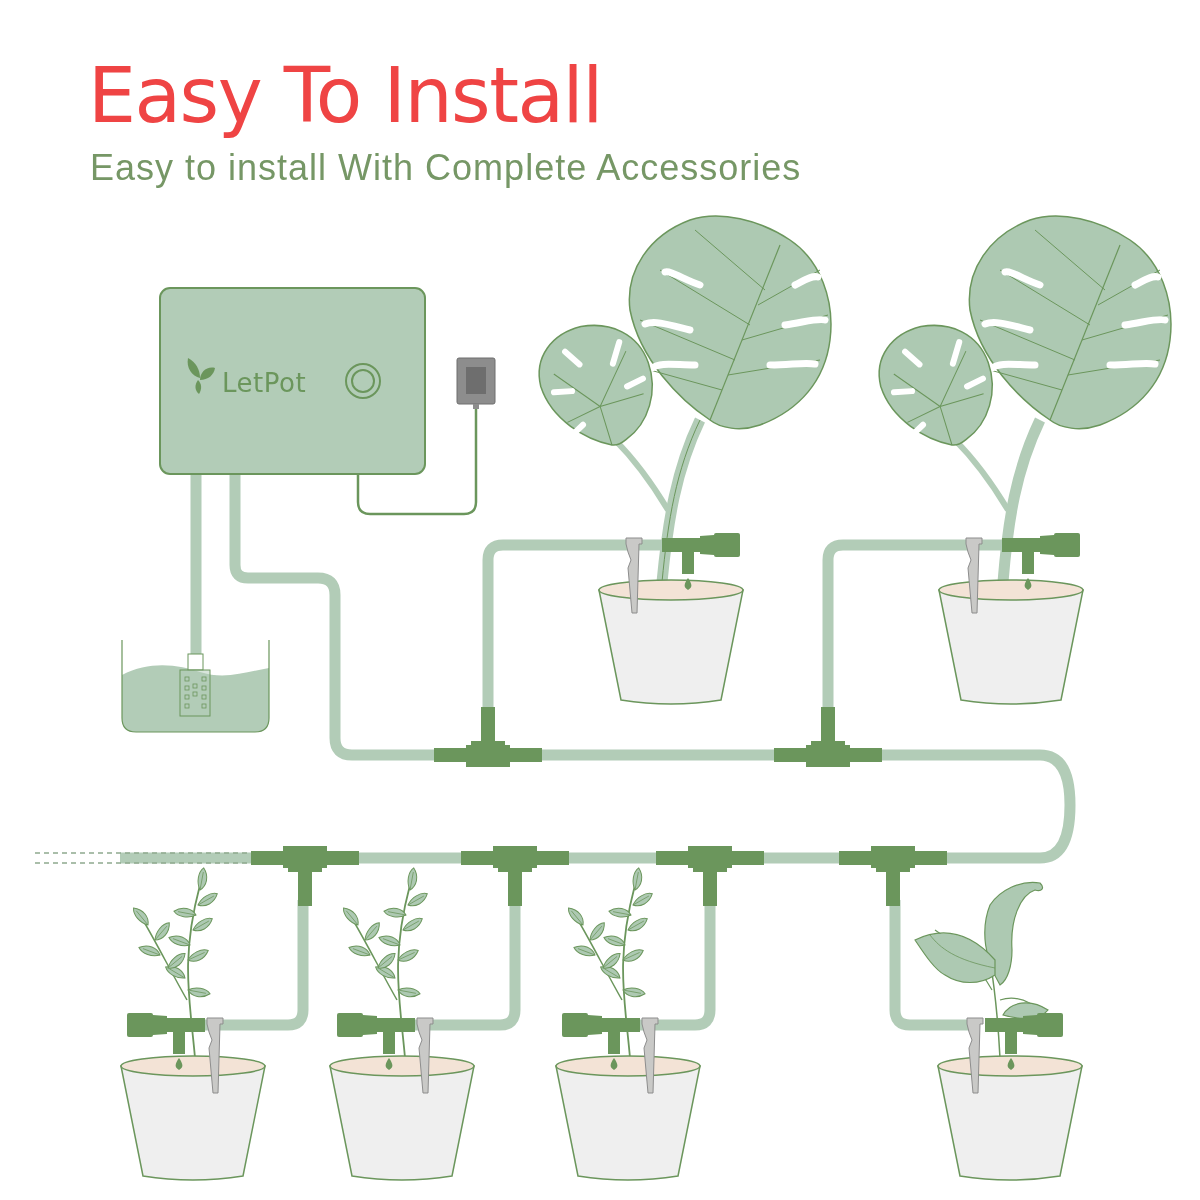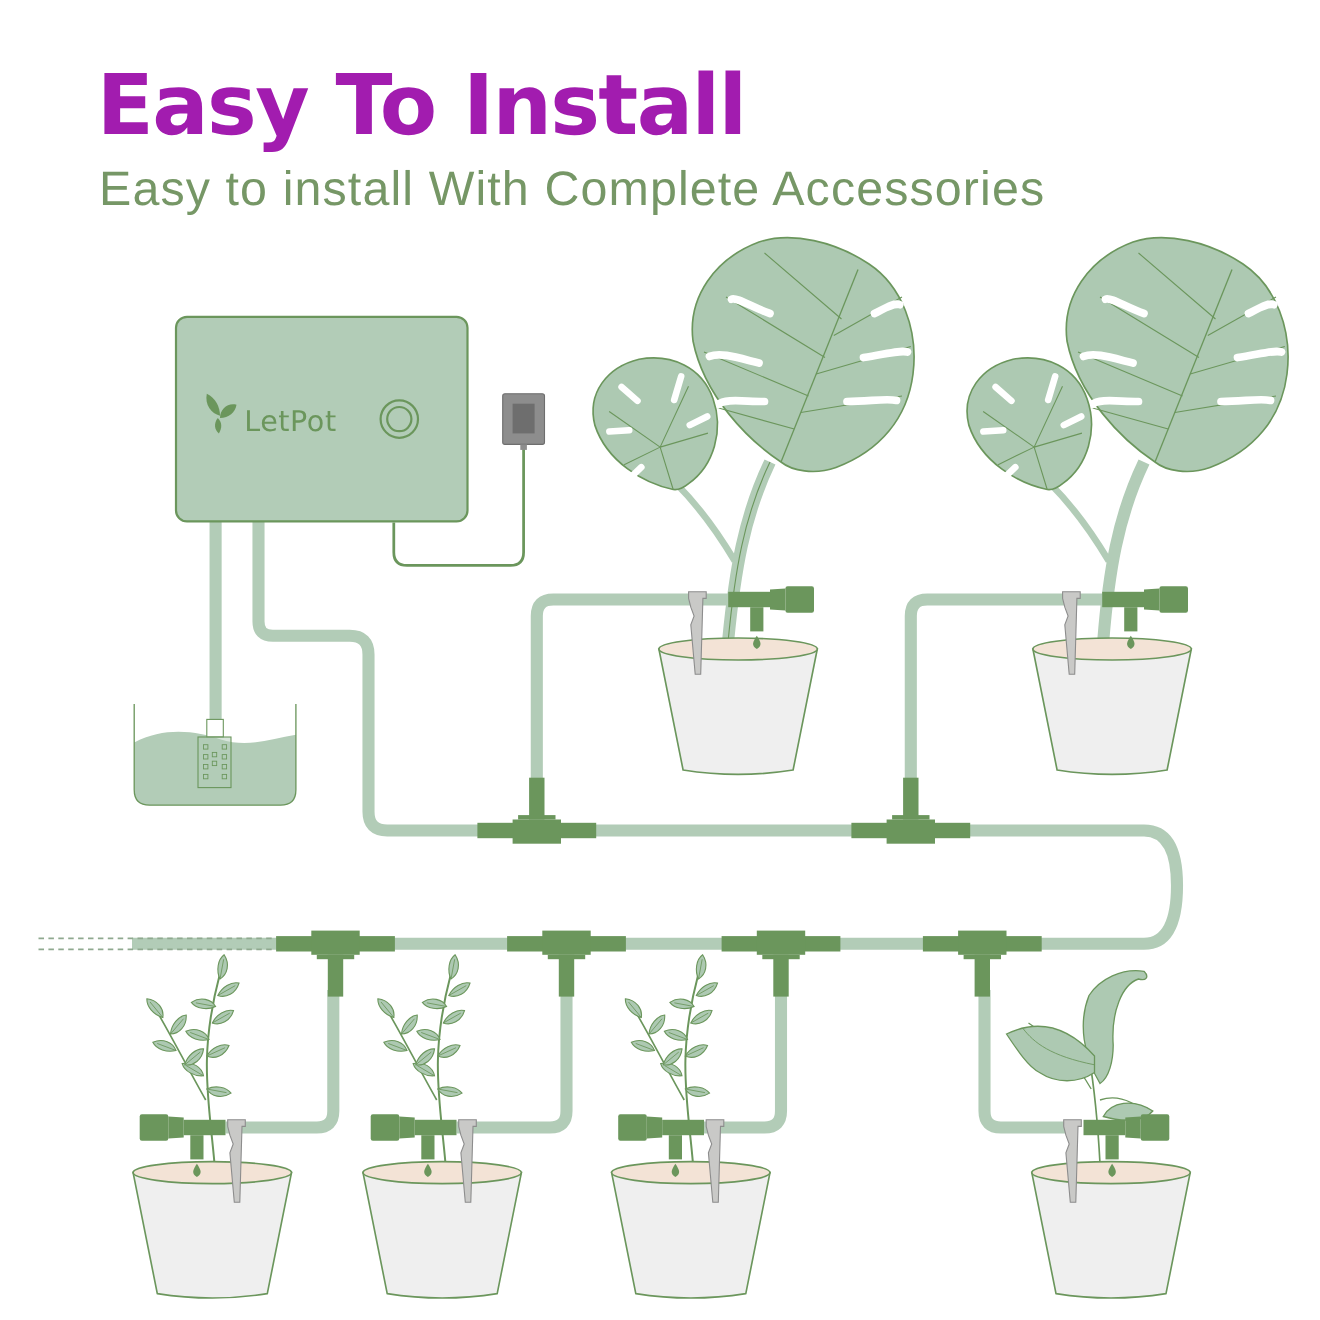--- a/index.html
+++ b/index.html
@@ -1,26 +1,26 @@
 <!DOCTYPE html>
 <html><head>
   <meta charset="utf-8">
   <style>
     html, body { margin: 0; padding: 0; background: #ffffff; }
     body { width: 1200px; height: 1200px; position: relative; overflow: hidden; font-family: "Liberation Sans", "DejaVu Sans", sans-serif; }
     .title {
       position: absolute; left: 88px; top: 58px;
       font-family: "DejaVu Sans", "Liberation Sans", sans-serif;
-      font-weight: 700; font-size: 76px; letter-spacing: -1.5px;
-      color: #a21caf; margin: 0; line-height: 1;
+      font-weight: 400; font-size: 76px; letter-spacing: -1.5px;
+      color: #ef4444; margin: 0; line-height: 1;
     }
     .subtitle {
       position: absolute; left: 90px; top: 150px;
       font-family: "Liberation Sans", "DejaVu Sans", sans-serif;
-      font-weight: 400; font-size: 44px; letter-spacing: 1px;
+      font-weight: 400; font-size: 36px; letter-spacing: 1px;
       color: #769766; margin: 0; line-height: 1;
     }
     svg.diagram { position: absolute; left: 0; top: 0; }
     .brand {
       font-family: "DejaVu Sans", "Liberation Sans", sans-serif;
       font-size: 26px; fill: #6b965c; letter-spacing: 0.5px;
     }
   </style>
 </head>
 <body>

